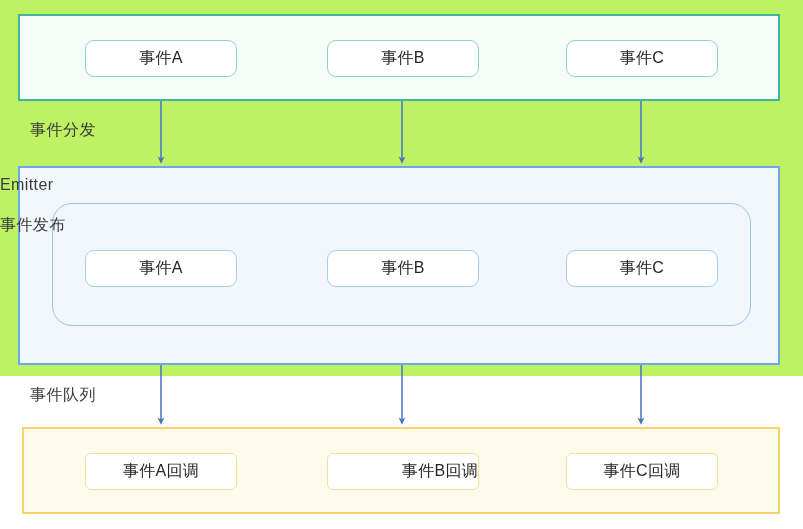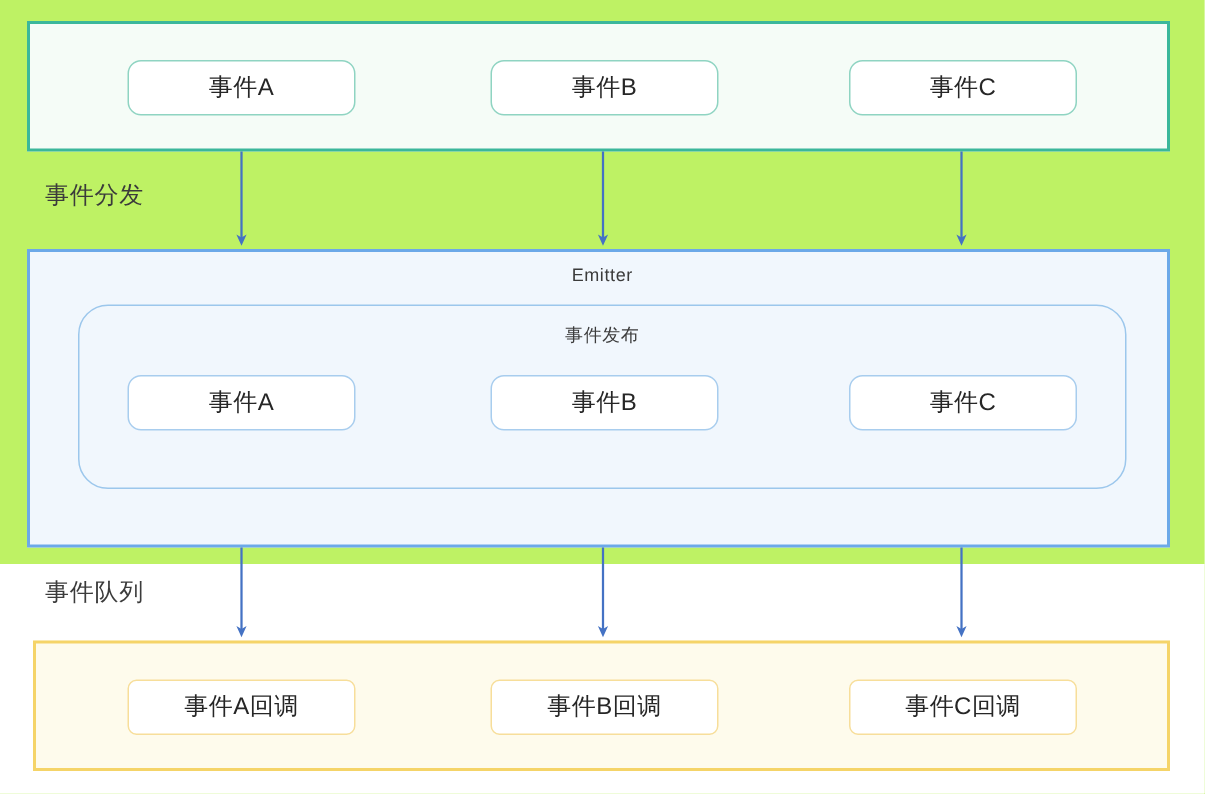--- a/index.html
+++ b/index.html
@@ -101,22 +101,22 @@
     font-size: 16px;
     color: #3B3B3B;
     letter-spacing: 0.5px;
     white-space: nowrap;
   }
 
   
   .band-title {
     position: absolute;
     width: 100%;
-    text-align: center;
-    font-size: 12px;
+    text-align: left;
+    font-size: 16px;
     color: #3B3B3B;
     letter-spacing: 0.4px;
   }
 
   
   #arrows {
     position: absolute;
     left: 0;
     top: 0;
     width: 803px;
@@ -161,21 +161,21 @@
     <span>事件C</span>
   </div>
 
   <div class="caption" style="left:30px; top:385px;">事件队列</div>
 
   <div class="band band-callback"></div>
 
   <div class="node node-yellow" style="left:85px; top:453px; width:152px; height:37px;">
     <span>事件A回调</span>
   </div>
-  <div class="node node-yellow" style="left:327px; top:453px; width:152px; height:37px;">
+  <div class="node node-yellow" style="left:327px; top:453px; width:152px; height:37px;justify-content:flex-end;">
     <span>事件B回调</span>
   </div>
   <div class="node node-yellow" style="left:566px; top:453px; width:152px; height:37px;">
     <span>事件C回调</span>
   </div>
 
   <svg id="arrows" viewBox="0 0 803 529" width="803" height="529" xmlns="http://www.w3.org/2000/svg">
     <defs>
       <marker id="arrowhead" markerWidth="9" markerHeight="9" refX="4.2" refY="4.2" orient="auto" markerUnits="userSpaceOnUse">
         <path d="M0.6,0.8 L8,4.2 L0.6,7.6 L2.6,4.2 Z" fill="#4472C4"></path>

